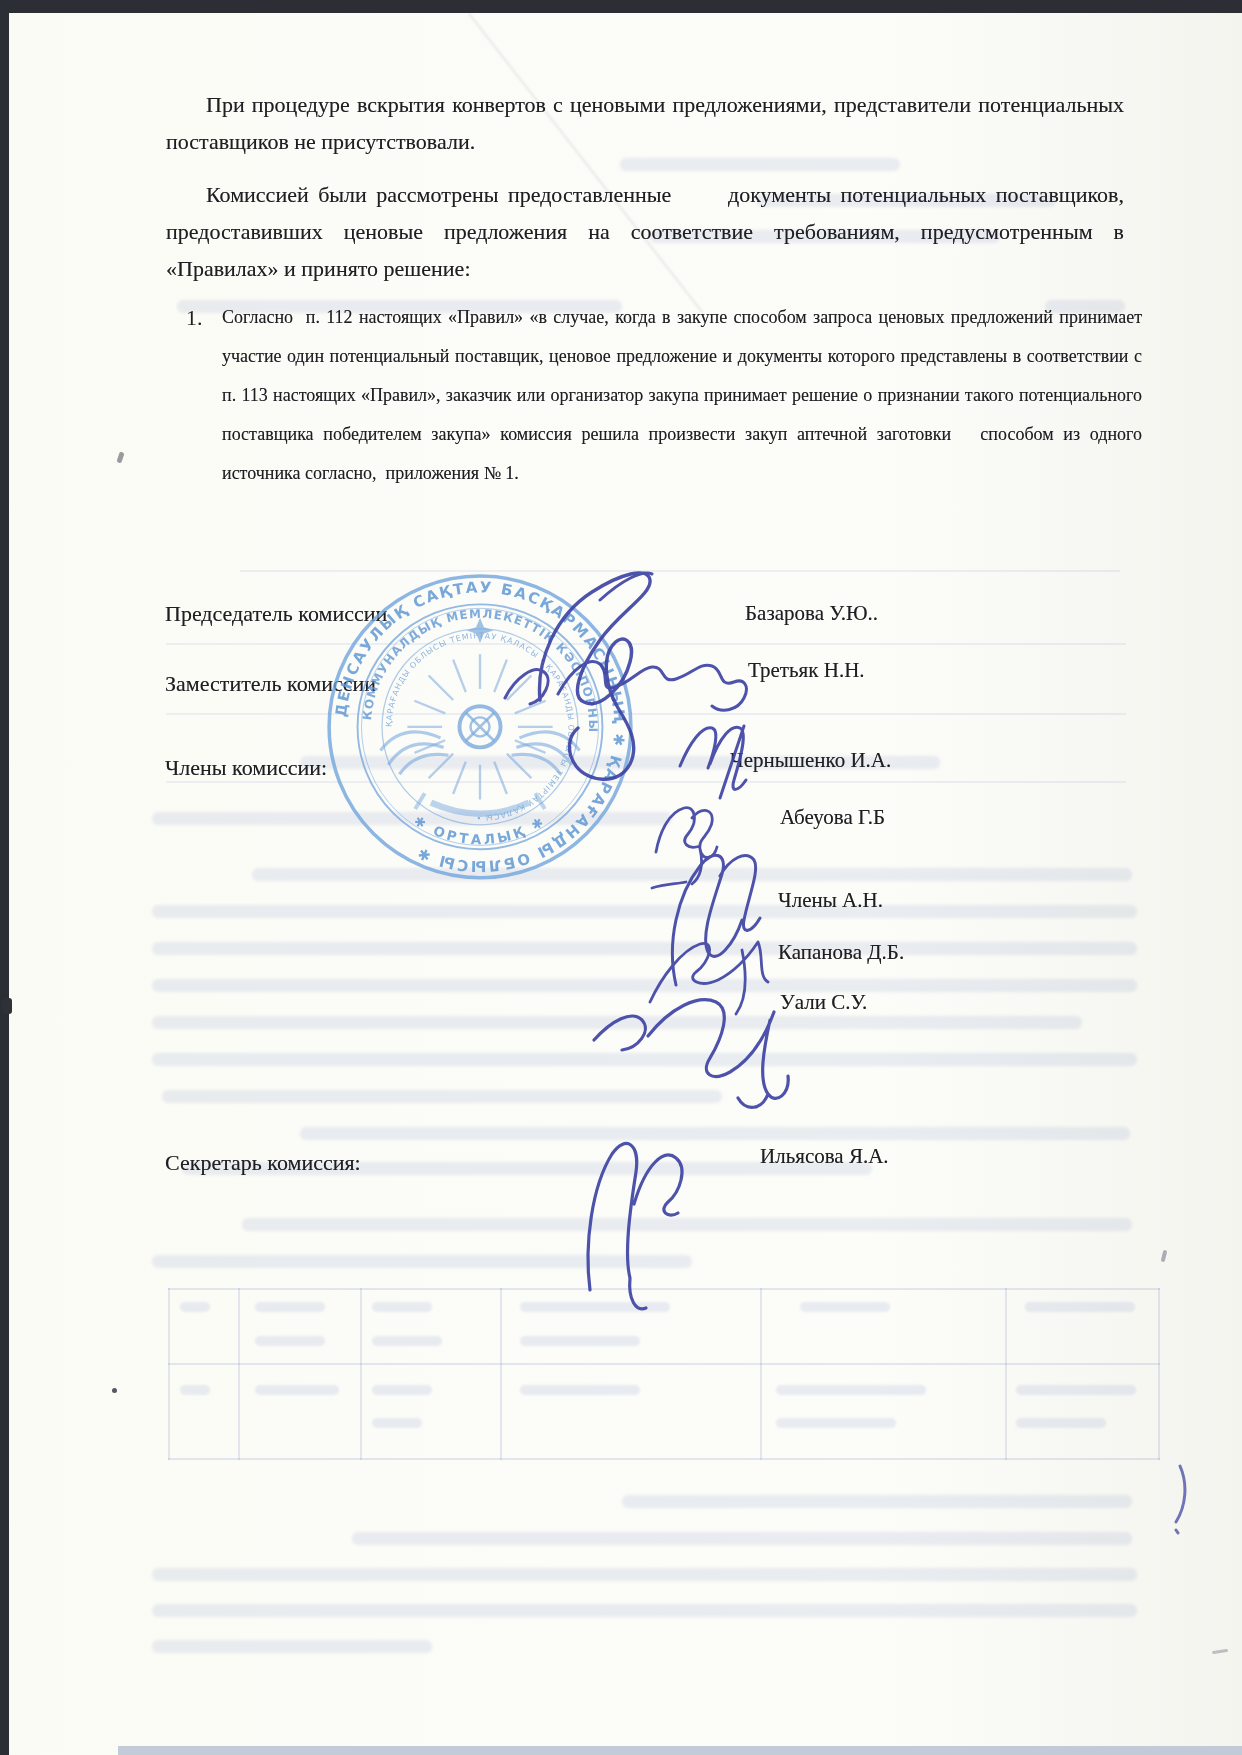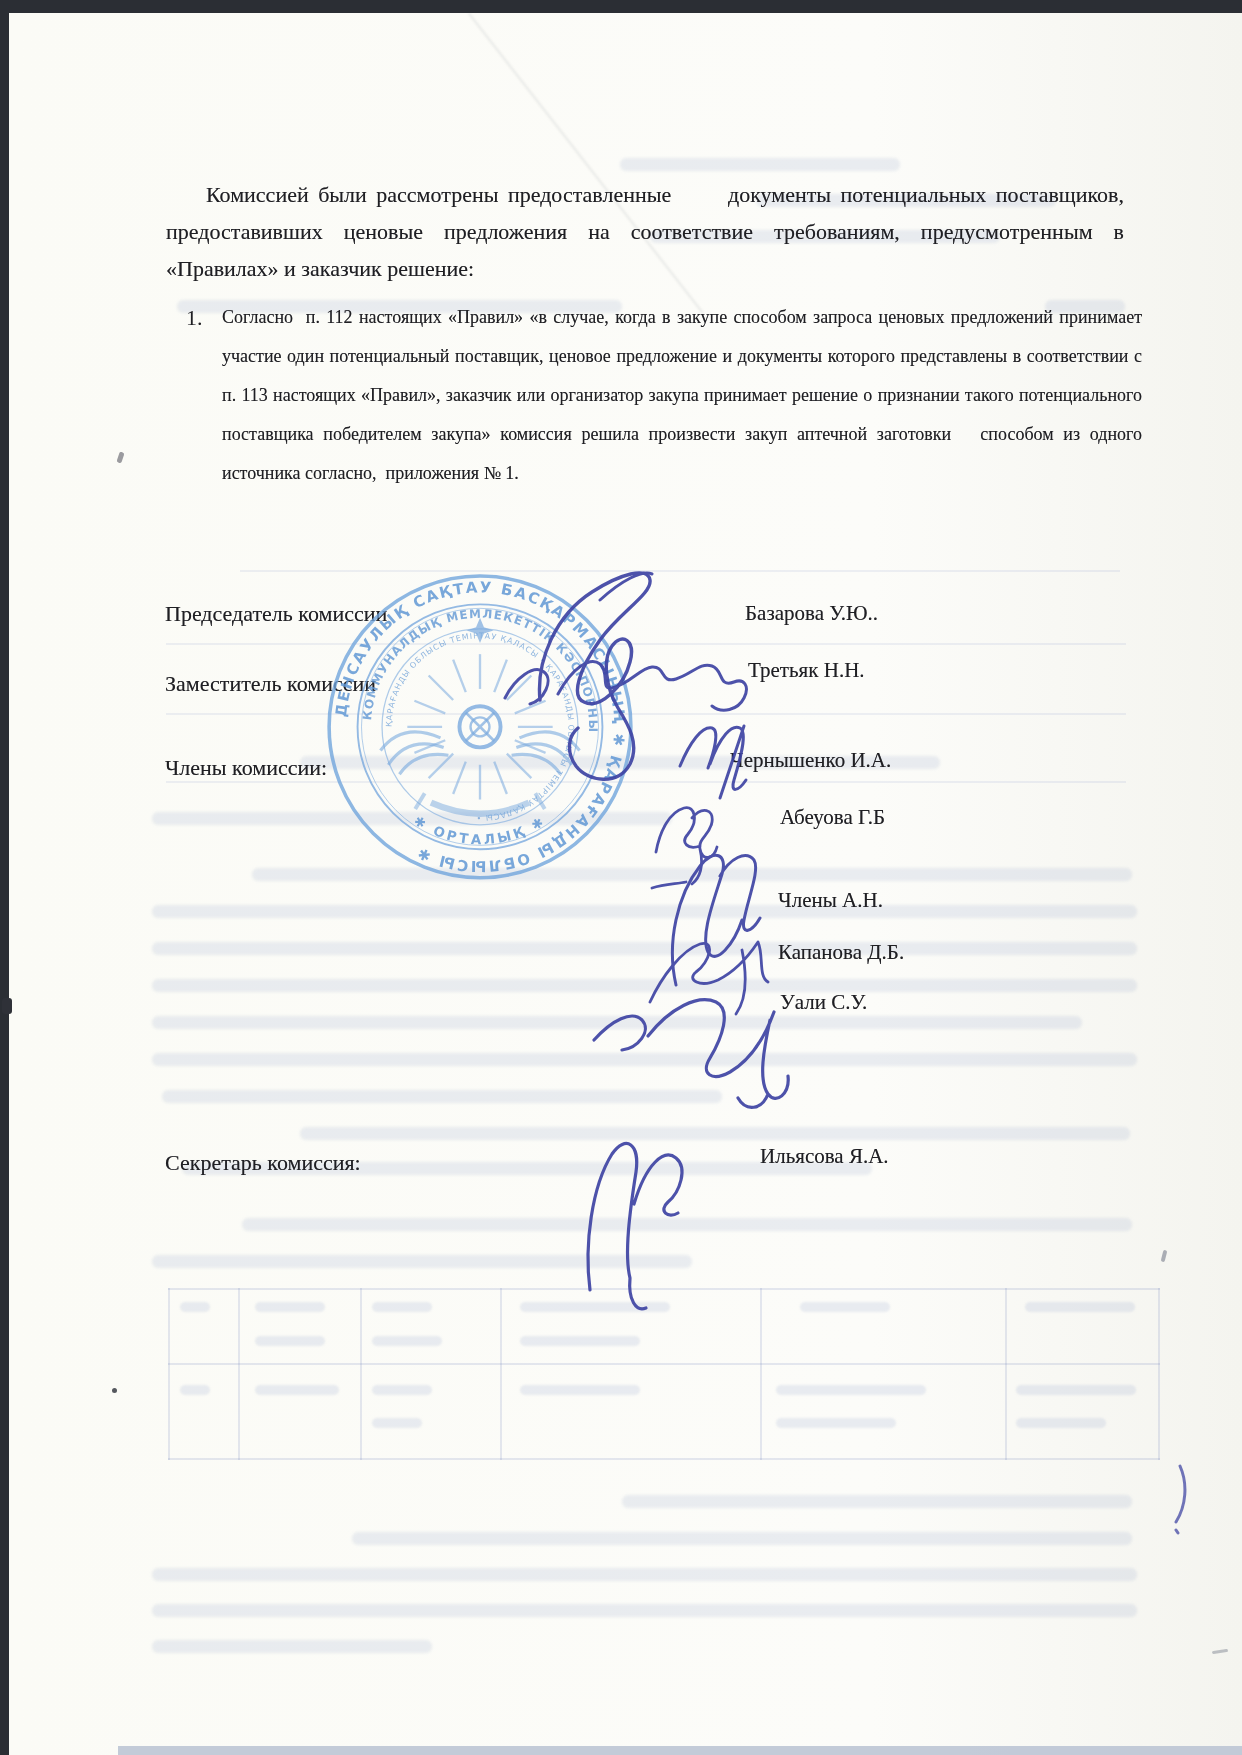--- a/index.html
+++ b/index.html
@@ -92,21 +92,22 @@
       <div class="bt-d" style="left: 255px; top: 1385px; width: 84px;"></div>
       <div class="bt-d" style="left: 372px; top: 1385px; width: 60px;"></div>
       <div class="bt-d" style="left: 520px; top: 1385px; width: 120px;"></div>
       <div class="bt-d" style="left: 776px; top: 1385px; width: 150px;"></div>
       <div class="bt-d" style="left: 1016px; top: 1385px; width: 120px;"></div>
       <div class="bt-d" style="left: 372px; top: 1418px; width: 50px;"></div>
       <div class="bt-d" style="left: 776px; top: 1418px; width: 120px;"></div>
       <div class="bt-d" style="left: 1016px; top: 1418px; width: 90px;"></div>
     </div>
 
-  <div class="txt para" style="left:166px;top:176px">Комиссией были рассмотрены предоставленные      документы потенциальных поставщиков, предоставивших ценовые предложения на соответствие требованиям, предусмотренным в «Правилах» и заказчик решение:</div>
+  <div class="txt para" style="left:166px;top:86px">При процедуре вскрытия конвертов с ценовыми предложениями, представители потенциальных поставщиков не присутствовали.</div>
+  <div class="txt para" style="left:166px;top:176px">Комиссией были рассмотрены предоставленные      документы потенциальных поставщиков, предоставивших ценовые предложения на соответствие требованиям, предусмотренным в «Правилах» и принято решение:</div>
 
   <div class="item" style="left:186px;top:298px">
     <div class="num">1.</div>
     <div class="body">Согласно  п. 112 настоящих «Правил» «в случае, когда в закупе способом запроса ценовых предложений принимает участие один потенциальный поставщик, ценовое предложение и документы которого представлены в соответствии с п. 113 настоящих «Правил», заказчик или организатор закупа принимает решение о признании такого потенциального поставщика победителем закупа» комиссия решила произвести закуп аптечной заготовки   способом из одного источника согласно,  приложения № 1.</div>
   </div>
 
   <div class="txt role" style="left:165px;top:601px">Председатель комиссии</div>
   <div class="txt name" style="left:745px;top:601px">Базарова У.Ю..</div>
 
   <div class="txt role" style="left:165px;top:671px">Заместитель комиссии</div>

